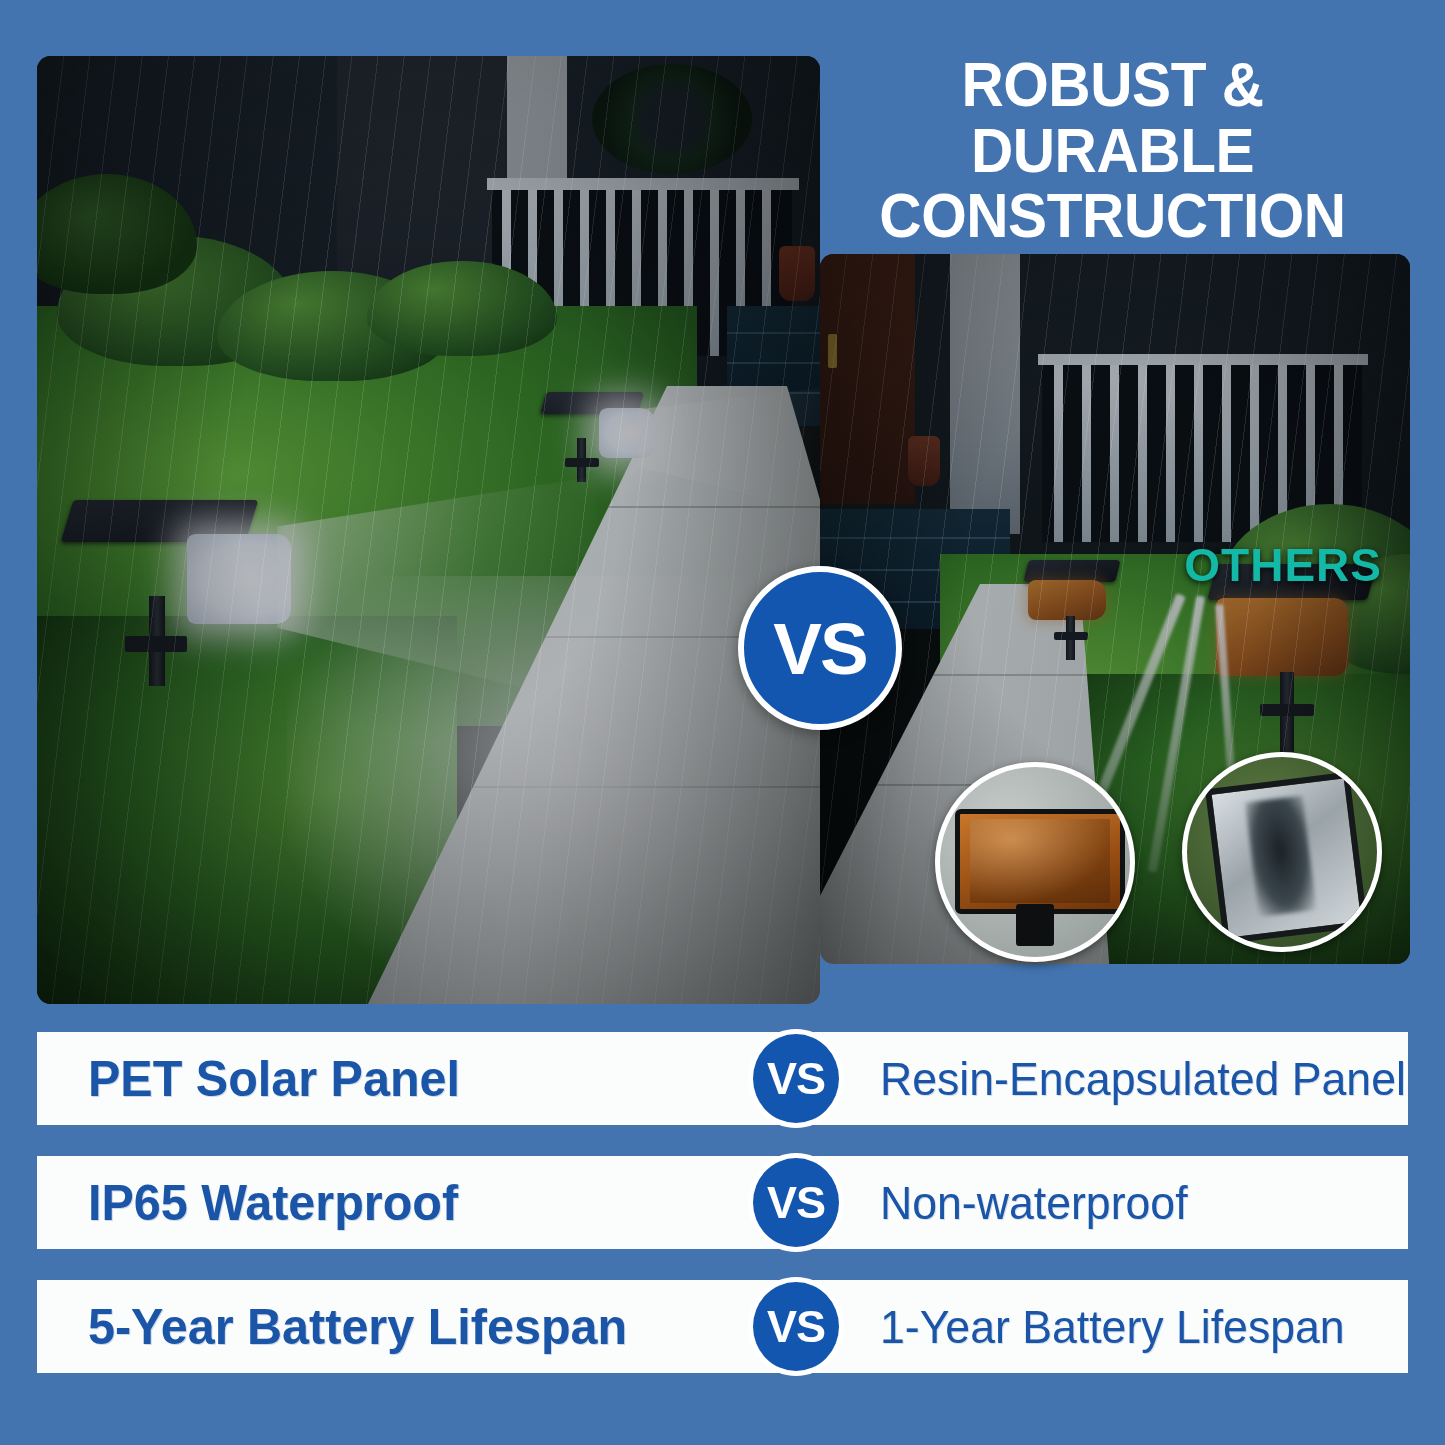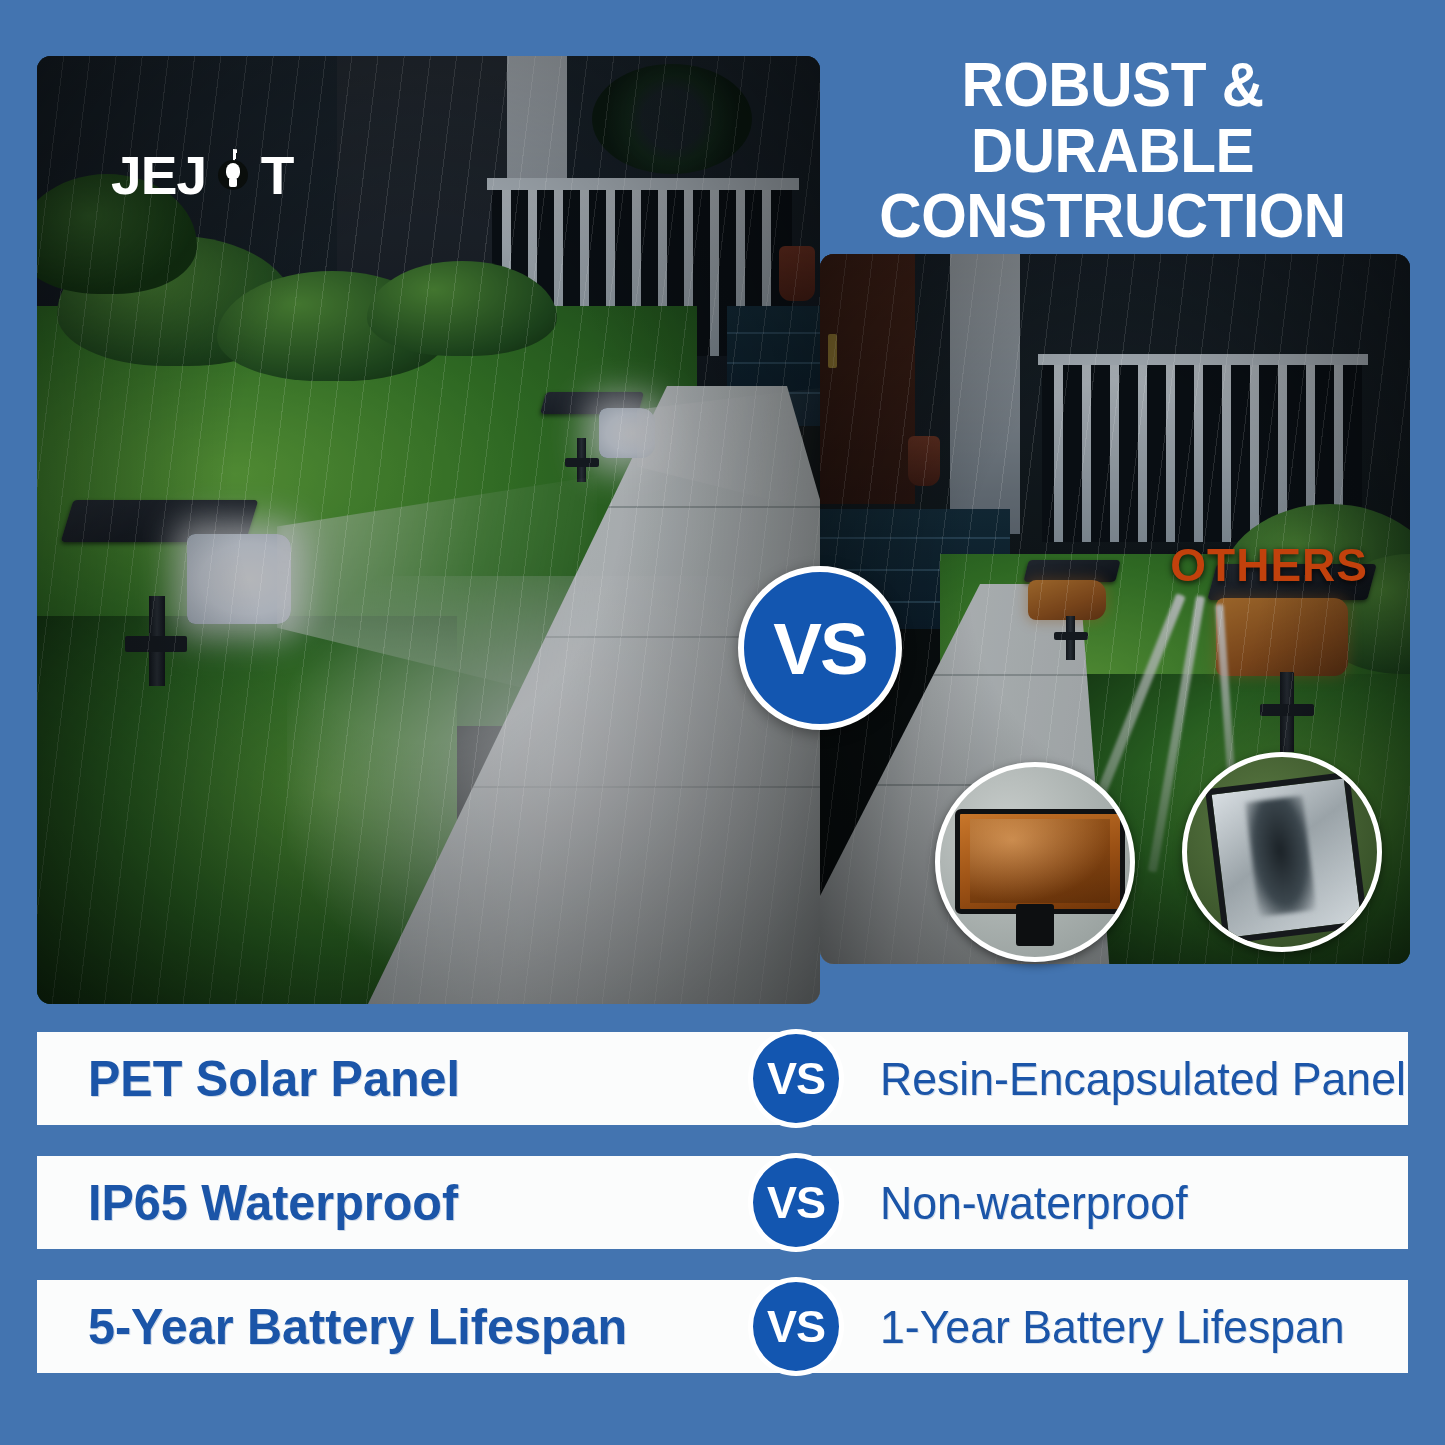--- a/index.html
+++ b/index.html
@@ -71,21 +71,21 @@
   .beam{position:absolute;background:linear-gradient(100deg,
         rgba(255,255,255,.55),rgba(255,255,255,.12) 60%,rgba(255,255,255,0));
      filter:blur(6px);}
 
   
   .jet{position:absolute;background:linear-gradient(180deg,rgba(255,255,255,.9),rgba(255,255,255,.25));
      filter:blur(1.5px);border-radius:3px;}
 
   
   .others{
-    position:absolute;right:42px;top:284px;color:#c2410c;
+    position:absolute;right:28px;top:284px;color:#14b8a6;
     font-weight:bold;font-size:46px;letter-spacing:1px;
     text-shadow:0 2px 6px rgba(0,0,0,.8);
   }
 
   
   .inset{position:absolute;border-radius:50%;border:5px solid #ffffff;overflow:hidden;
      box-shadow:0 3px 10px rgba(0,0,0,.45);}
   .inset-a{left:935px;top:762px;width:190px;height:190px;
      background:radial-gradient(circle at 35% 30%,#c6cbc9,#8f9896);}
   .inset-b{left:1182px;top:752px;width:190px;height:190px;
@@ -227,30 +227,20 @@
       <div class="stem" style="left:92px;top:110px;width:16px;height:90px;"></div>
       <div class="foot" style="left:68px;top:150px;width:62px;height:16px;"></div>
     </div>
     <div class="beam" style="left:240px;top:420px;width:320px;height:230px;
          clip-path:polygon(0 22%,0 66%,100% 100%,100% 0);"></div>
 
     <div class="darknight"></div>
     <div class="rain"></div>
     <div class="vignette"></div>
 
-    <div class="logo">
-      <span class="txt">JEJ</span>
-      <span class="sunmark">
-        <span class="ring"></span>
-          <span class="hole"></span>
-        <span class="bulb"></span>
-          <span class="base"></span>
-      </span>
-      <span class="txt">T</span>
-    </div>
   </div>
 
   <div class="photo photo-right">
     <div class="house" style="left:0;top:0;width:100%;height:300px;background:linear-gradient(180deg,#1d262c,#121819);"></div>
     <div style="position:absolute;left:0;top:0;width:95px;height:250px;
          background:linear-gradient(180deg,#5a2a17,#34170c);"></div>
     <div style="position:absolute;left:8px;top:80px;width:9px;height:34px;background:#c9a23d;border-radius:2px;"></div>
     <div class="porchwall" style="left:130px;top:0;width:70px;height:280px;background:linear-gradient(180deg,#cfd6da,#78828a);"></div>
     <div class="rail" style="left:222px;top:108px;width:320px;height:180px;">
       <div class="bal" style="left:12px"></div>

